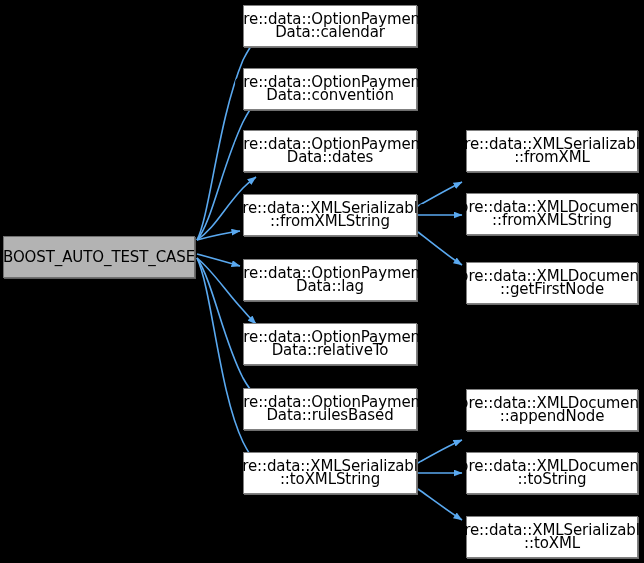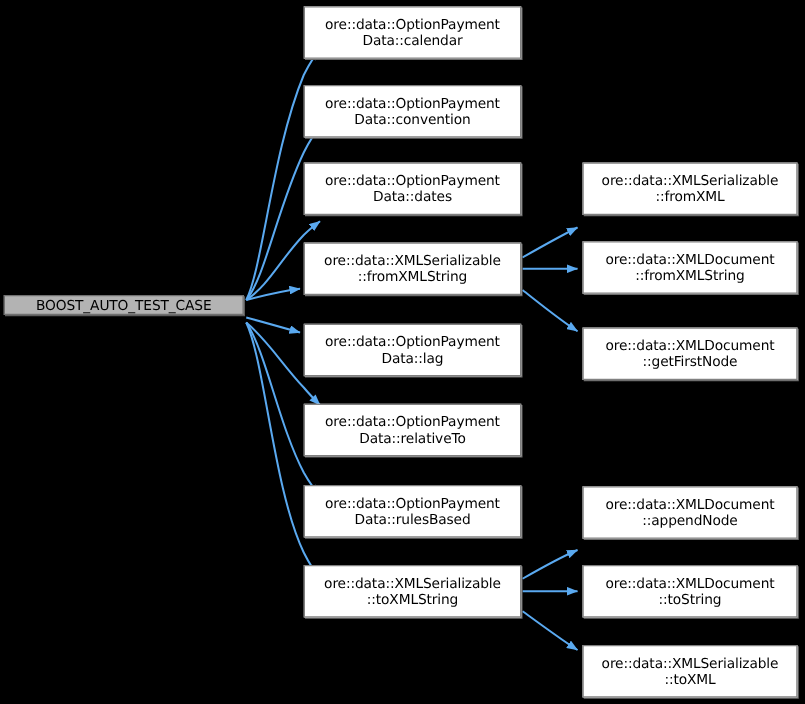--- a/index.html
+++ b/index.html
@@ -27,21 +27,21 @@
     position: absolute;
     box-sizing: border-box;
     display: flex;
     align-items: center;
     justify-content: center;
     text-align: center;
     color: #000000;
     background: #ffffff;
     border: 1px solid #808080;
     box-shadow: 1px 1px 0 0 #6e6e6e;
-    font-size: 11px;
+    font-size: 15px;
     line-height: 13px;
     letter-spacing: -0.1px;
     white-space: pre-line;
     z-index: 2;
   }
   .node.root {
     background: #b3b3b3;
     border: 1px solid #707070;
     box-shadow: 1px 1px 0 0 #5d5d5d;
   }
@@ -72,21 +72,21 @@
         <path d="M 197,258 C 212,290 219,392 243,442 C 248,452 252,458 256,462" fill="none" stroke="#5aa9f0" stroke-width="1.6" marker-end="url(#arrowhead)"></path>
         <path d="M 418,206 C 432,198 448,189 462,182" fill="none" stroke="#5aa9f0" stroke-width="1.6" marker-end="url(#arrowhead)"></path>
         <path d="M 418,215 C 432,215 448,215 462,215" fill="none" stroke="#5aa9f0" stroke-width="1.6" marker-end="url(#arrowhead)"></path>
         <path d="M 418,232 C 432,243 448,256 462,265" fill="none" stroke="#5aa9f0" stroke-width="1.6" marker-end="url(#arrowhead)"></path>
         <path d="M 418,463 C 432,455 448,446 462,440" fill="none" stroke="#5aa9f0" stroke-width="1.6" marker-end="url(#arrowhead)"></path>
         <path d="M 418,473 C 432,473 448,473 462,473" fill="none" stroke="#5aa9f0" stroke-width="1.6" marker-end="url(#arrowhead)"></path>
         <path d="M 418,489 C 432,499 448,511 462,520" fill="none" stroke="#5aa9f0" stroke-width="1.6" marker-end="url(#arrowhead)"></path>
       </g>
   </svg>
   <div id="nodes-group">
-      <div class="node root" style="left: 3px; top: 236px; width: 192px; height: 16px; justify-content: center;"><span class="node-label">BOOST_AUTO_TEST_CASE</span></div>
+      <div class="node root" style="left: 3px; top: 236px; width: 192px; height: 42px; justify-content: center;"><span class="node-label">BOOST_AUTO_TEST_CASE</span></div>
       <div class="node" style="left: 243px; top: 5px; width: 174px; height: 42px;"><span class="node-label">ore::data::OptionPayment
 Data::calendar</span></div>
       <div class="node" style="left: 243px; top: 68px; width: 174px; height: 42px;"><span class="node-label">ore::data::OptionPayment
 Data::convention</span></div>
       <div class="node" style="left: 243px; top: 130px; width: 174px; height: 42px;"><span class="node-label">ore::data::OptionPayment
 Data::dates</span></div>
       <div class="node" style="left: 243px; top: 194px; width: 174px; height: 42px;"><span class="node-label">ore::data::XMLSerializable
 ::fromXMLString</span></div>
       <div class="node" style="left: 243px; top: 259px; width: 174px; height: 42px;"><span class="node-label">ore::data::OptionPayment
 Data::lag</span></div>

